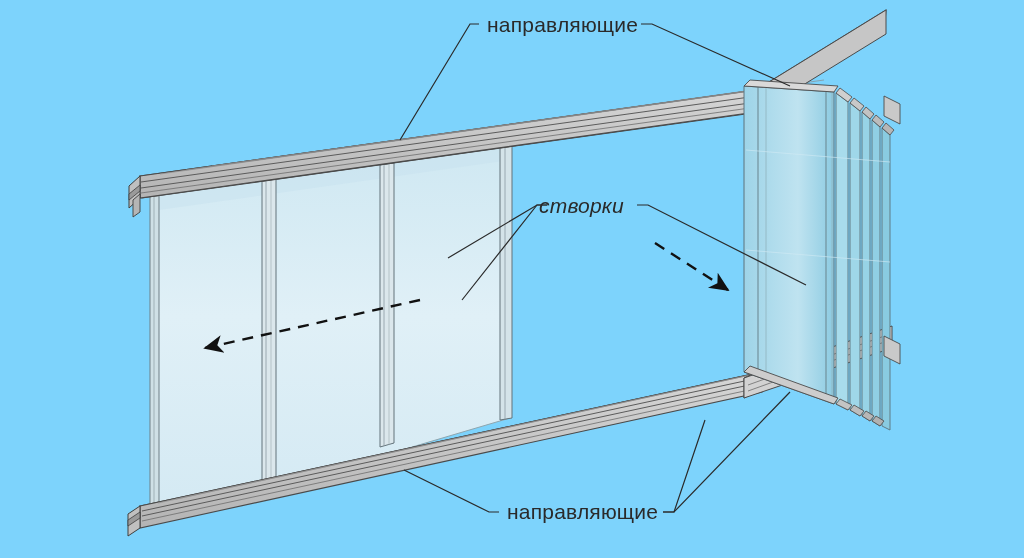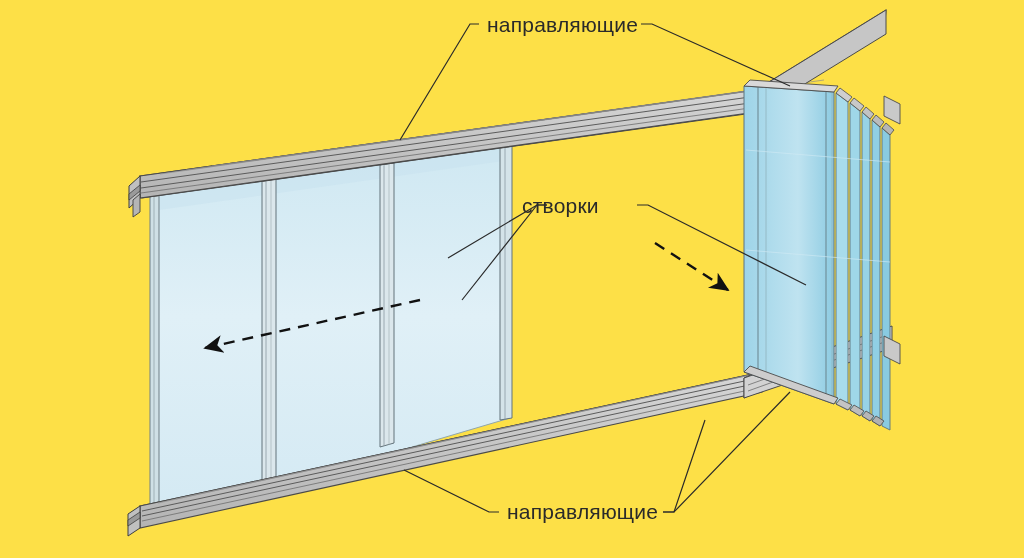--- a/index.html
+++ b/index.html
@@ -1,18 +1,18 @@
 <!DOCTYPE html>
 <html><head>
 <meta charset="utf-8">
 <style>
   html,body{margin:0;padding:0;background:#ffffff;}
   body{width:1024px;height:558px;overflow:hidden;
        font-family:"Liberation Sans","DejaVu Sans",sans-serif;}
-  #stage{position:relative;width:1024px;height:558px;background:#fde047;}
+  #stage{position:relative;width:1024px;height:558px;background:#7dd3fc;}
   #stage svg{position:absolute;top:0;left:0;}
   .lbl{position:absolute;color:#2a2a2a;font-size:21px;font-weight:400;
        letter-spacing:.2px;white-space:nowrap;font-family:"Liberation Sans","DejaVu Sans",sans-serif;}
 </style>
 </head>
 <body>
 
 <div id="stage">
 
   <svg width="1024" height="558" viewBox="0 0 1024 558">
@@ -165,17 +165,17 @@
       <path d="M637,205 L648,205 L806,285"></path>
 
       <path d="M499,512 L489,512 L404,470"></path>
       <path d="M663,512 L674,512 L705,420"></path>
       <path d="M663,512 L674,512 L790,392"></path>
     </g>
   </svg>
 
   <div class="lbl" style="left:487px;top:13px;">направляющие</div>
 
-  <div class="lbl" style="left:522px;top:194px;">створки</div>
+  <div class="lbl" style="left:539px;top:194px;font-style:italic;">створки</div>
 
   <div class="lbl" style="left:507px;top:500px;">направляющие</div>
 
 </div>
 
 </body></html>

